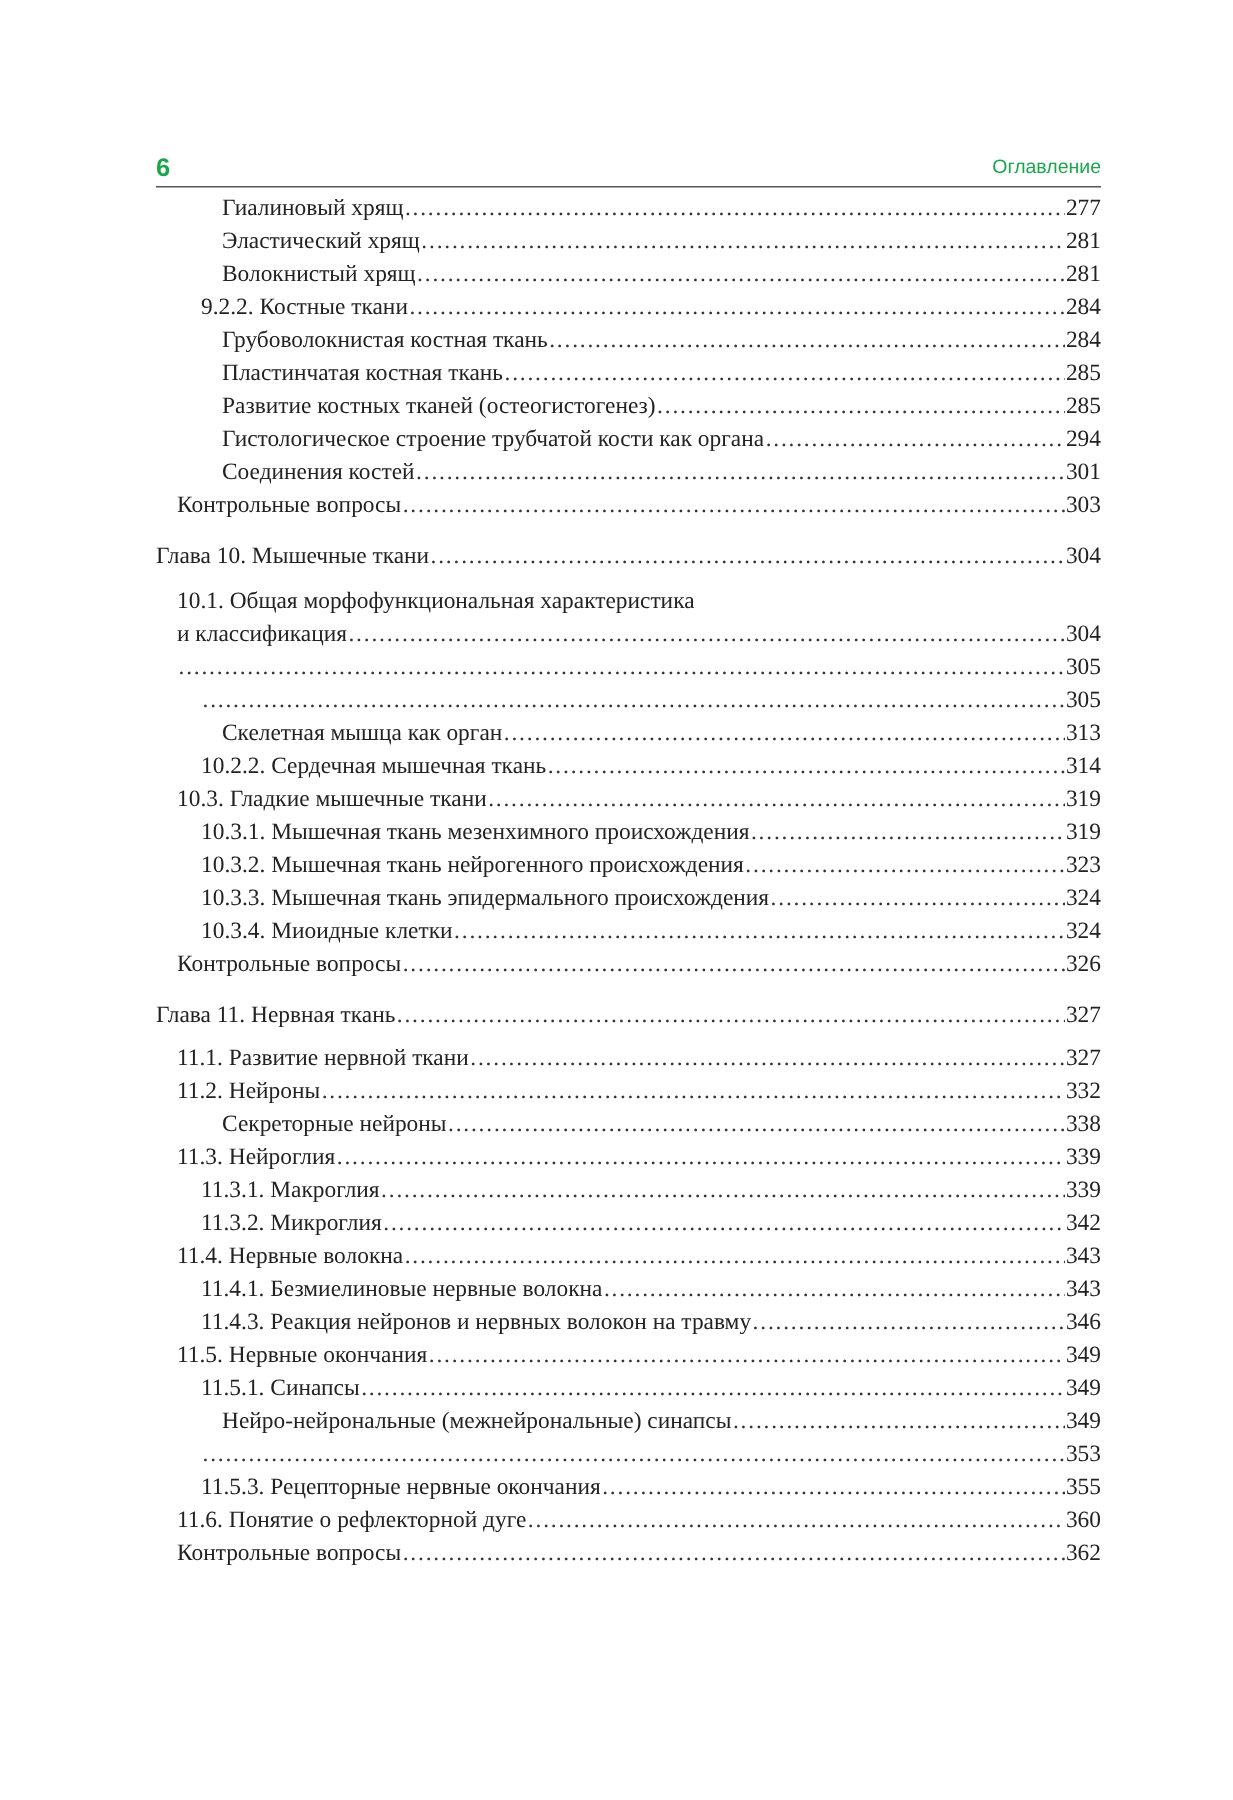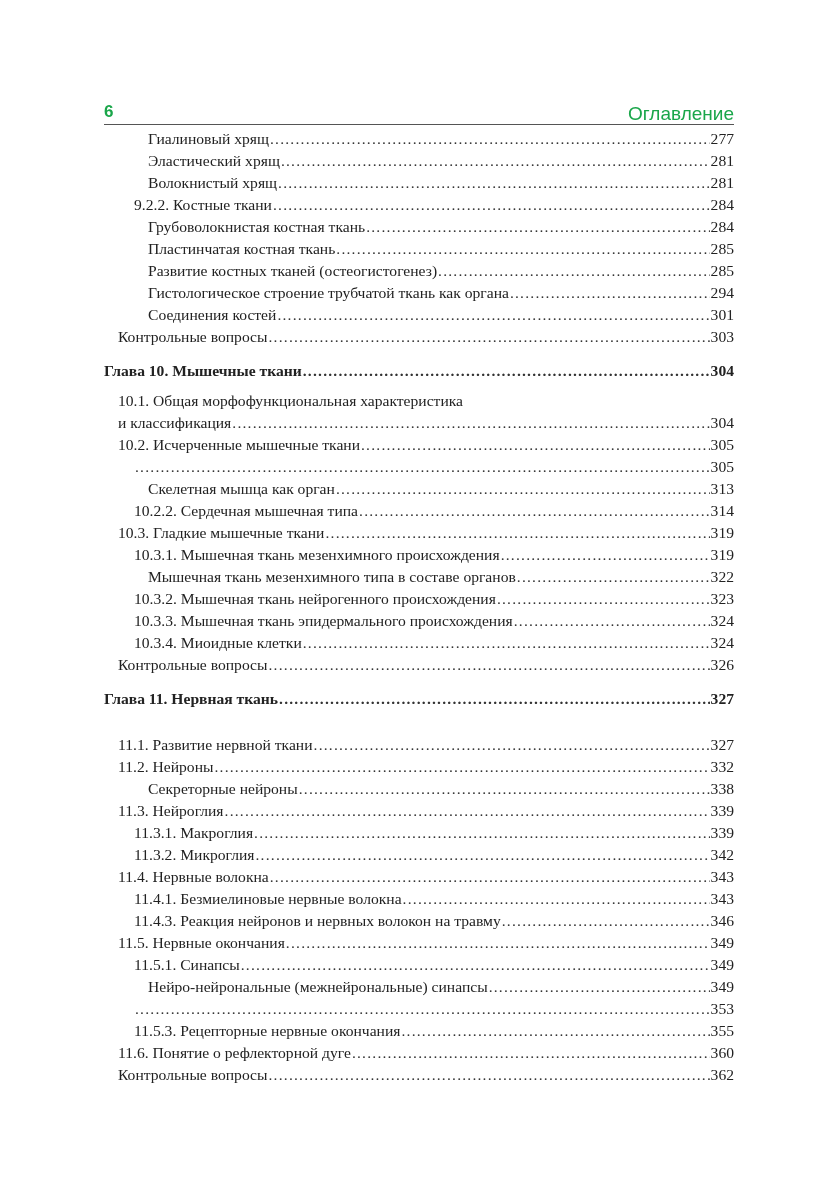--- a/index.html
+++ b/index.html
@@ -9,21 +9,21 @@
     border-bottom: 1.4px solid #555;
   }
   .page-number {
     position: absolute; left: 0; top: 0;
     font-family: "Liberation Sans", sans-serif; font-weight: bold;
     font-size: 17px; color: #1aa64a;
   }
   .running-title {
     position: absolute; right: 0; top: 1px;
     font-family: "Liberation Sans", sans-serif;
-    font-size: 19px; color: #1aa64a;
+    font-size: 13px; color: #1aa64a;
   }
   .toc { position: absolute; left: 104px; top: 128px; width: 630px; }
   .toc-row {
     display: flex; align-items: baseline;
     font-family: "Liberation Serif", serif; font-size: 15.6px;
     color: #222; line-height: 22px; height: 22px;
     white-space: nowrap;
   }
   .toc-row.two-line { height: auto; }
   .toc-row .t { overflow: hidden; }
@@ -32,21 +32,21 @@
     letter-spacing: 1.2px; color: #333;
   }
   .toc-row .dots::before {
     content: "..............................................................................................................................................................................";
   }
   .toc-row .p { text-align: right; }
   .l0 { padding-left: 0; }
   .l1 { padding-left: 14px; }
   .l2 { padding-left: 30px; }
   .l3 { padding-left: 44px; justify-content: space-between; }
-  .chapter { font-weight: bold; }
+  .chapter { font-weight: normal; }
 </style>
 </head>
 <body>
 
 <div class="page-header">
   <span class="page-number">6</span>
   <span class="running-title">Оглавление</span>
 </div>
 
 <div class="toc" id="toc">
@@ -79,21 +79,21 @@
       <span class="t">Пластинчатая костная ткань</span>
       <span class="dots"></span>
       <span class="p">285</span>
     </div>
     <div class="toc-row l3">
       <span class="t">Развитие костных тканей (остеогистогенез)</span>
       <span class="dots"></span>
       <span class="p">285</span>
     </div>
     <div class="toc-row l3">
-      <span class="t">Гистологическое строение трубчатой ткань как органа</span>
+      <span class="t">Гистологическое строение трубчатой кости как органа</span>
       <span class="dots"></span>
       <span class="p">294</span>
     </div>
     <div class="toc-row l3">
       <span class="t">Соединения костей</span>
       <span class="dots"></span>
       <span class="p">301</span>
     </div>
     <div class="toc-row l1">
       <span class="t">Контрольные вопросы</span>
@@ -107,74 +107,68 @@
     </div>
     <div class="toc-row l1 two-line">
       <span class="t">10.1. Общая морфофункциональная характеристика</span>
     </div>
     <div class="toc-row l1">
       <span class="t">и классификация</span>
       <span class="dots"></span>
       <span class="p">304</span>
     </div>
     <div class="toc-row l1">
-      <span class="t">10.2. Исчерченные мышечные ткани</span>
       <span class="dots"></span>
       <span class="p">305</span>
     </div>
     <div class="toc-row l2">
       <span class="dots"></span>
       <span class="p">305</span>
     </div>
     <div class="toc-row l3">
       <span class="t">Скелетная мышца как орган</span>
       <span class="dots"></span>
       <span class="p">313</span>
     </div>
     <div class="toc-row l2">
-      <span class="t">10.2.2. Сердечная мышечная типа</span>
+      <span class="t">10.2.2. Сердечная мышечная ткань</span>
       <span class="dots"></span>
       <span class="p">314</span>
     </div>
     <div class="toc-row l1">
       <span class="t">10.3. Гладкие мышечные ткани</span>
       <span class="dots"></span>
       <span class="p">319</span>
     </div>
     <div class="toc-row l2">
       <span class="t">10.3.1. Мышечная ткань мезенхимного происхождения</span>
       <span class="dots"></span>
       <span class="p">319</span>
     </div>
-    <div class="toc-row l3">
-      <span class="t">Мышечная ткань мезенхимного типа в составе органов</span>
-      <span class="dots"></span>
-      <span class="p">322</span>
-    </div>
     <div class="toc-row l2">
       <span class="t">10.3.2. Мышечная ткань нейрогенного происхождения</span>
       <span class="dots"></span>
       <span class="p">323</span>
     </div>
     <div class="toc-row l2">
       <span class="t">10.3.3. Мышечная ткань эпидермального происхождения</span>
       <span class="dots"></span>
       <span class="p">324</span>
     </div>
     <div class="toc-row l2">
       <span class="t">10.3.4. Миоидные клетки</span>
       <span class="dots"></span>
       <span class="p">324</span>
     </div>
     <div class="toc-row l1">
       <span class="t">Контрольные вопросы</span>
       <span class="dots"></span>
       <span class="p">326</span>
     </div>
-    <div class="toc-row l0 chapter" style="margin-top: 12px; margin-bottom: 24px;">
+    <div class="toc-row l0 chapter" style="margin-top: 12px; margin-bottom: 7px;">
       <span class="t">Глава 11. Нервная ткань</span>
       <span class="dots"></span>
       <span class="p">327</span>
     </div>
     <div class="toc-row l1">
       <span class="t">11.1. Развитие нервной ткани</span>
       <span class="dots"></span>
       <span class="p">327</span>
     </div>
     <div class="toc-row l1">

